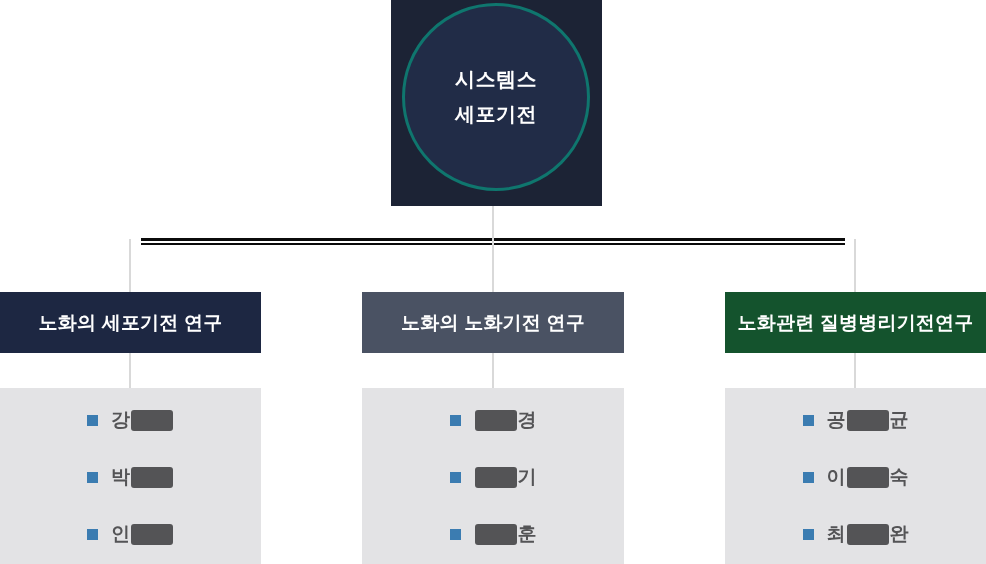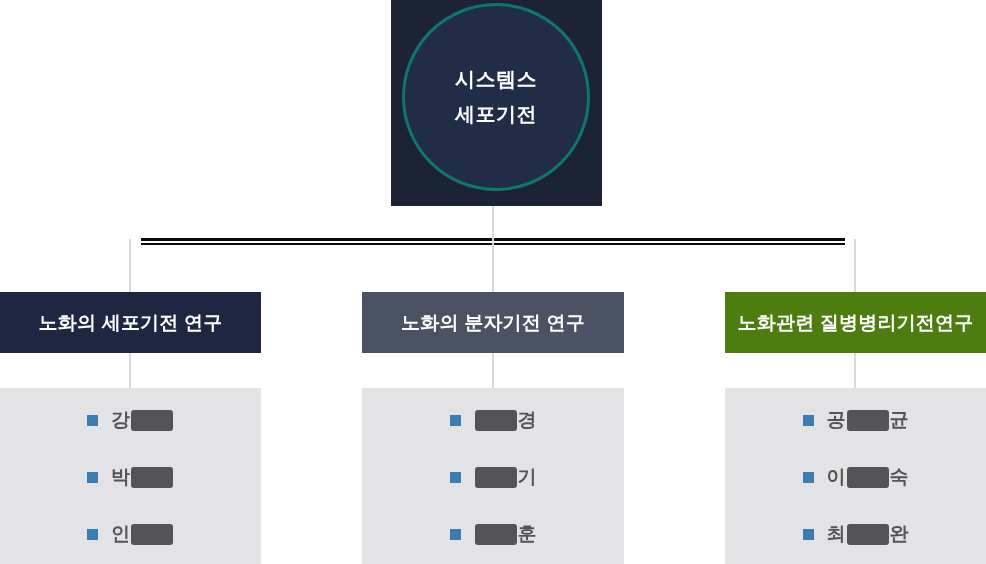--- a/index.html
+++ b/index.html
@@ -113,21 +113,21 @@
           <span>인</span>
           <span class="blob"></span>
           <span></span>
         </span>
       </div>
     </div>
   </div>
 
   <div class="col col2">
     <div class="box" style="background:#4a5263">
-      <span>노화의 분자기전 연구</span>
+      <span>노화의 노화기전 연구</span>
     </div>
     <div class="panel">
       <div class="row">
         <span class="bullet"></span>
         <span class="name">
           <span></span>
           <span class="blob"></span>
           <span>경</span>
         </span>
       </div>
@@ -144,21 +144,21 @@
         <span class="name">
           <span></span>
           <span class="blob"></span>
           <span>훈</span>
         </span>
       </div>
     </div>
   </div>
 
   <div class="col col3">
-    <div class="box" style="background:#4d7c0f">
+    <div class="box" style="background:#14532d">
       <span>노화관련 질병병리기전연구</span>
     </div>
     <div class="panel">
       <div class="row">
         <span class="bullet"></span>
         <span class="name">
           <span>공</span>
           <span class="blob"></span>
           <span>균</span>
         </span>

